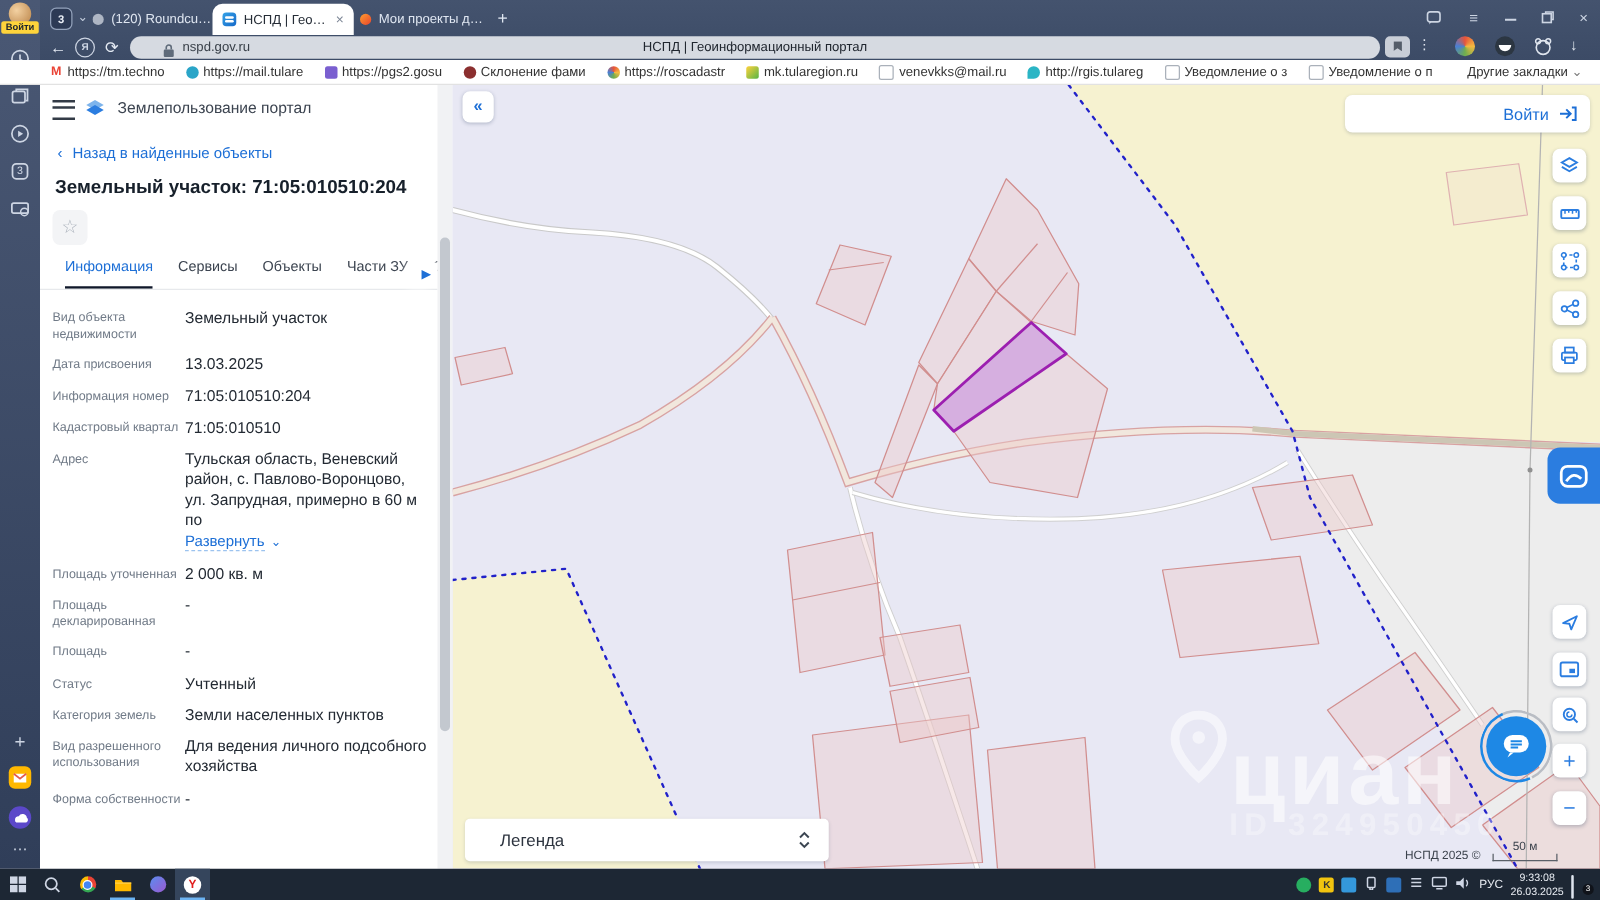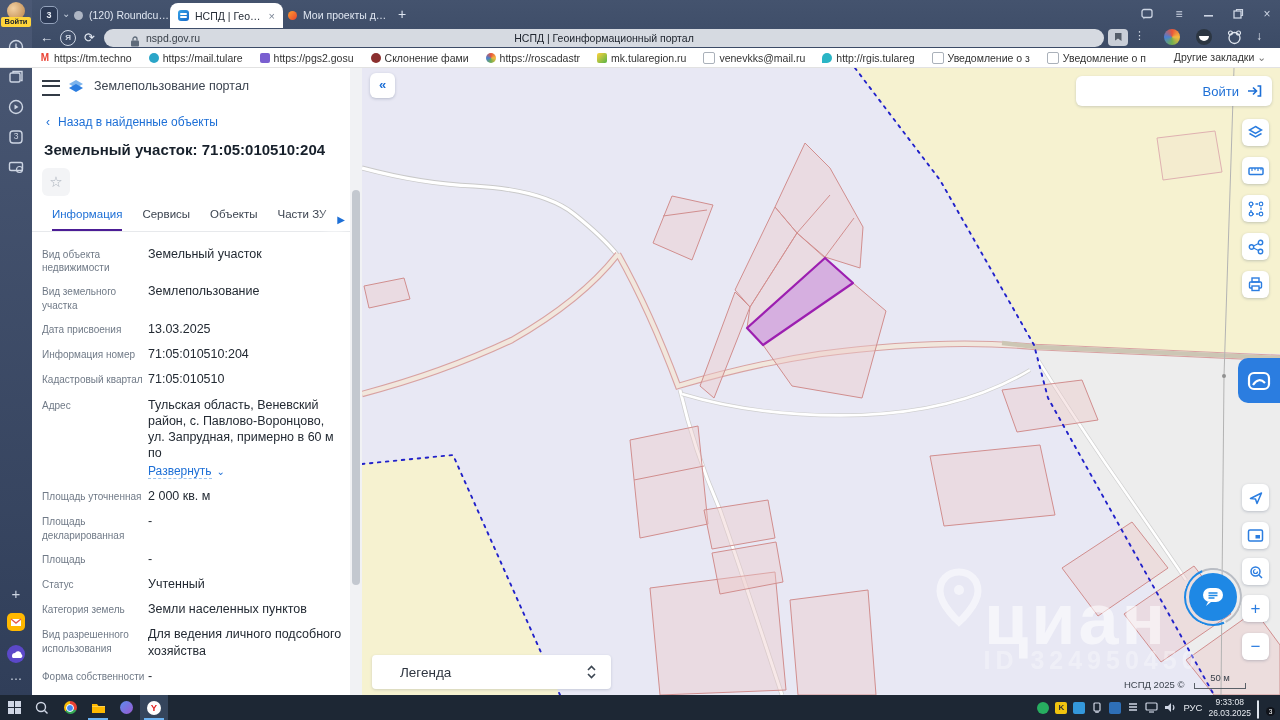--- a/index.html
+++ b/index.html
@@ -50,21 +50,21 @@
   .hamb{left:10px;top:12px;width:18px;height:12px;border-top:2px solid #333b46;border-bottom:2px solid #333b46}
   .hamb::after{content:"";position:absolute;left:0;top:3px;width:18px;height:2px;background:#333b46}
   #portal-title{left:62px;top:11px;font-size:12.5px;color:#3c4450}
   #backlink{left:14px;top:47px;font-size:12px;color:#1d6fd6;display:flex;gap:8px;align-items:center}
   #obj-title{left:12px;top:73px;font-size:15px;font-weight:bold;color:#17202b}
   #starbtn{left:10px;top:100px;width:28px;height:28px;background:#f3f4f6;border-radius:6px;
            color:#aab1bb;font-size:15px;text-align:center;line-height:28px}
   #ptabs{left:0;top:140px;width:318px;height:24px;border-bottom:1px solid #e7e9ec;display:flex;
          padding-left:20px;box-sizing:border-box;gap:20px;overflow:hidden}
   .ptab{font-size:11.5px;color:#3c4450;white-space:nowrap;padding-bottom:7px}
-  .ptab.active{color:#1d6fd6;border-bottom:2px solid #4c1d95}
+  .ptab.active{color:#1d6fd6;border-bottom:2px solid #0f172a}
   #tabs-more{left:300px;top:142px;width:18px;height:20px;background:#fff;box-shadow:-6px 0 8px #fff;
              color:#1d6fd6;font-size:10px;text-align:center;line-height:20px}
   #fields{left:10px;top:178px;width:302px}
   .frow{display:flex;margin-bottom:9px}
   .flabel{width:106px;flex:none;font-size:10px;color:#707a87;line-height:1.32;padding-top:2px}
   .fvalue{flex:1;font-size:12.5px;color:#232a33;line-height:1.3}
   .expand{margin-top:1px}
   .explink{font-size:12px;color:#1d6fd6;border-bottom:1px dashed #9cc3ef}
   .expchev{font-size:10px;color:#1d6fd6;margin-left:5px}
   #pscroll{left:350px;top:68px;width:12px;height:627px;background:#f1f2f4}
@@ -83,21 +83,21 @@
   #loginbar .lbl{color:#1d6fd6;font-size:13px}
   #mascot{left:876px;top:290px;width:42px;height:45px;background:#2b7de0;border-radius:10px 0 0 10px;
           display:flex;align-items:center;justify-content:center}
   #chatfab{left:824px;top:502px;width:54px;height:54px}
   #chatfab .core{position:absolute;left:3px;top:3px;width:48px;height:48px;border-radius:50%;background:#1e88e5;
                  display:flex;align-items:center;justify-content:center}
   #chatfab .arc1{position:absolute;left:-2px;top:-2px;width:54px;height:54px;border-radius:50%;
                  border:2px solid #b9bdc4;border-left-color:transparent;border-bottom-color:transparent;transform:rotate(18deg)}
   #chatfab .arc2{position:absolute;left:-2px;top:-2px;width:54px;height:54px;border-radius:50%;
                  border:2.5px solid #1e88e5;border-top-color:transparent;border-right-color:transparent;transform:rotate(22deg)}
-  #legend{left:10px;top:587px;width:239px;height:34px;background:#fff;border-radius:4px;
+  #legend{left:10px;top:587px;width:291px;height:34px;background:#fff;border-radius:4px;
           box-shadow:0 1px 3px rgba(40,60,90,.18);display:flex;align-items:center;justify-content:space-between;
           padding:0 14px 0 28px;box-sizing:border-box}
   #legend .lbl{font-size:13.5px;color:#2e3540}
   #attrib{left:762px;top:611px;font-size:9.5px;color:#3c434d}
   #scalebar{left:832px;top:604px;width:52px;text-align:center}
   #scalebar .lbl{font-size:9.5px;color:#3c434d}
   #scalebar .bar{height:5px;border-left:1px solid #5a6068;border-right:1px solid #5a6068;border-bottom:1px solid #5a6068}
   .wm-brand{left:622px;top:510px;font-size:72px;font-weight:bold;color:rgba(255,255,255,.55);letter-spacing:3px}
   .wm-id{left:600px;top:578px;width:260px;text-align:center;font-size:25px;font-weight:bold;
          color:rgba(255,255,255,.33);letter-spacing:5px}
@@ -312,24 +312,20 @@
     <div class="ptab">Объекты</div>
     <div class="ptab">Части ЗУ</div>
     <div class="ptab">Соста</div>
   </div>
   <div class="abs" id="tabs-more">▶</div>
 
   <div class="abs" id="fields">
     <div class="frow">
         <div class="flabel">Вид объекта недвижимости</div>
         <div class="fvalue">Земельный участок</div>
-      </div>
-    <div class="frow">
-        <div class="flabel">Вид земельного участка</div>
-        <div class="fvalue">Землепользование</div>
       </div>
     <div class="frow">
         <div class="flabel">Дата присвоения</div>
         <div class="fvalue">13.03.2025</div>
       </div>
     <div class="frow">
         <div class="flabel">Информация номер</div>
         <div class="fvalue">71:05:010510:204</div>
       </div>
     <div class="frow">

